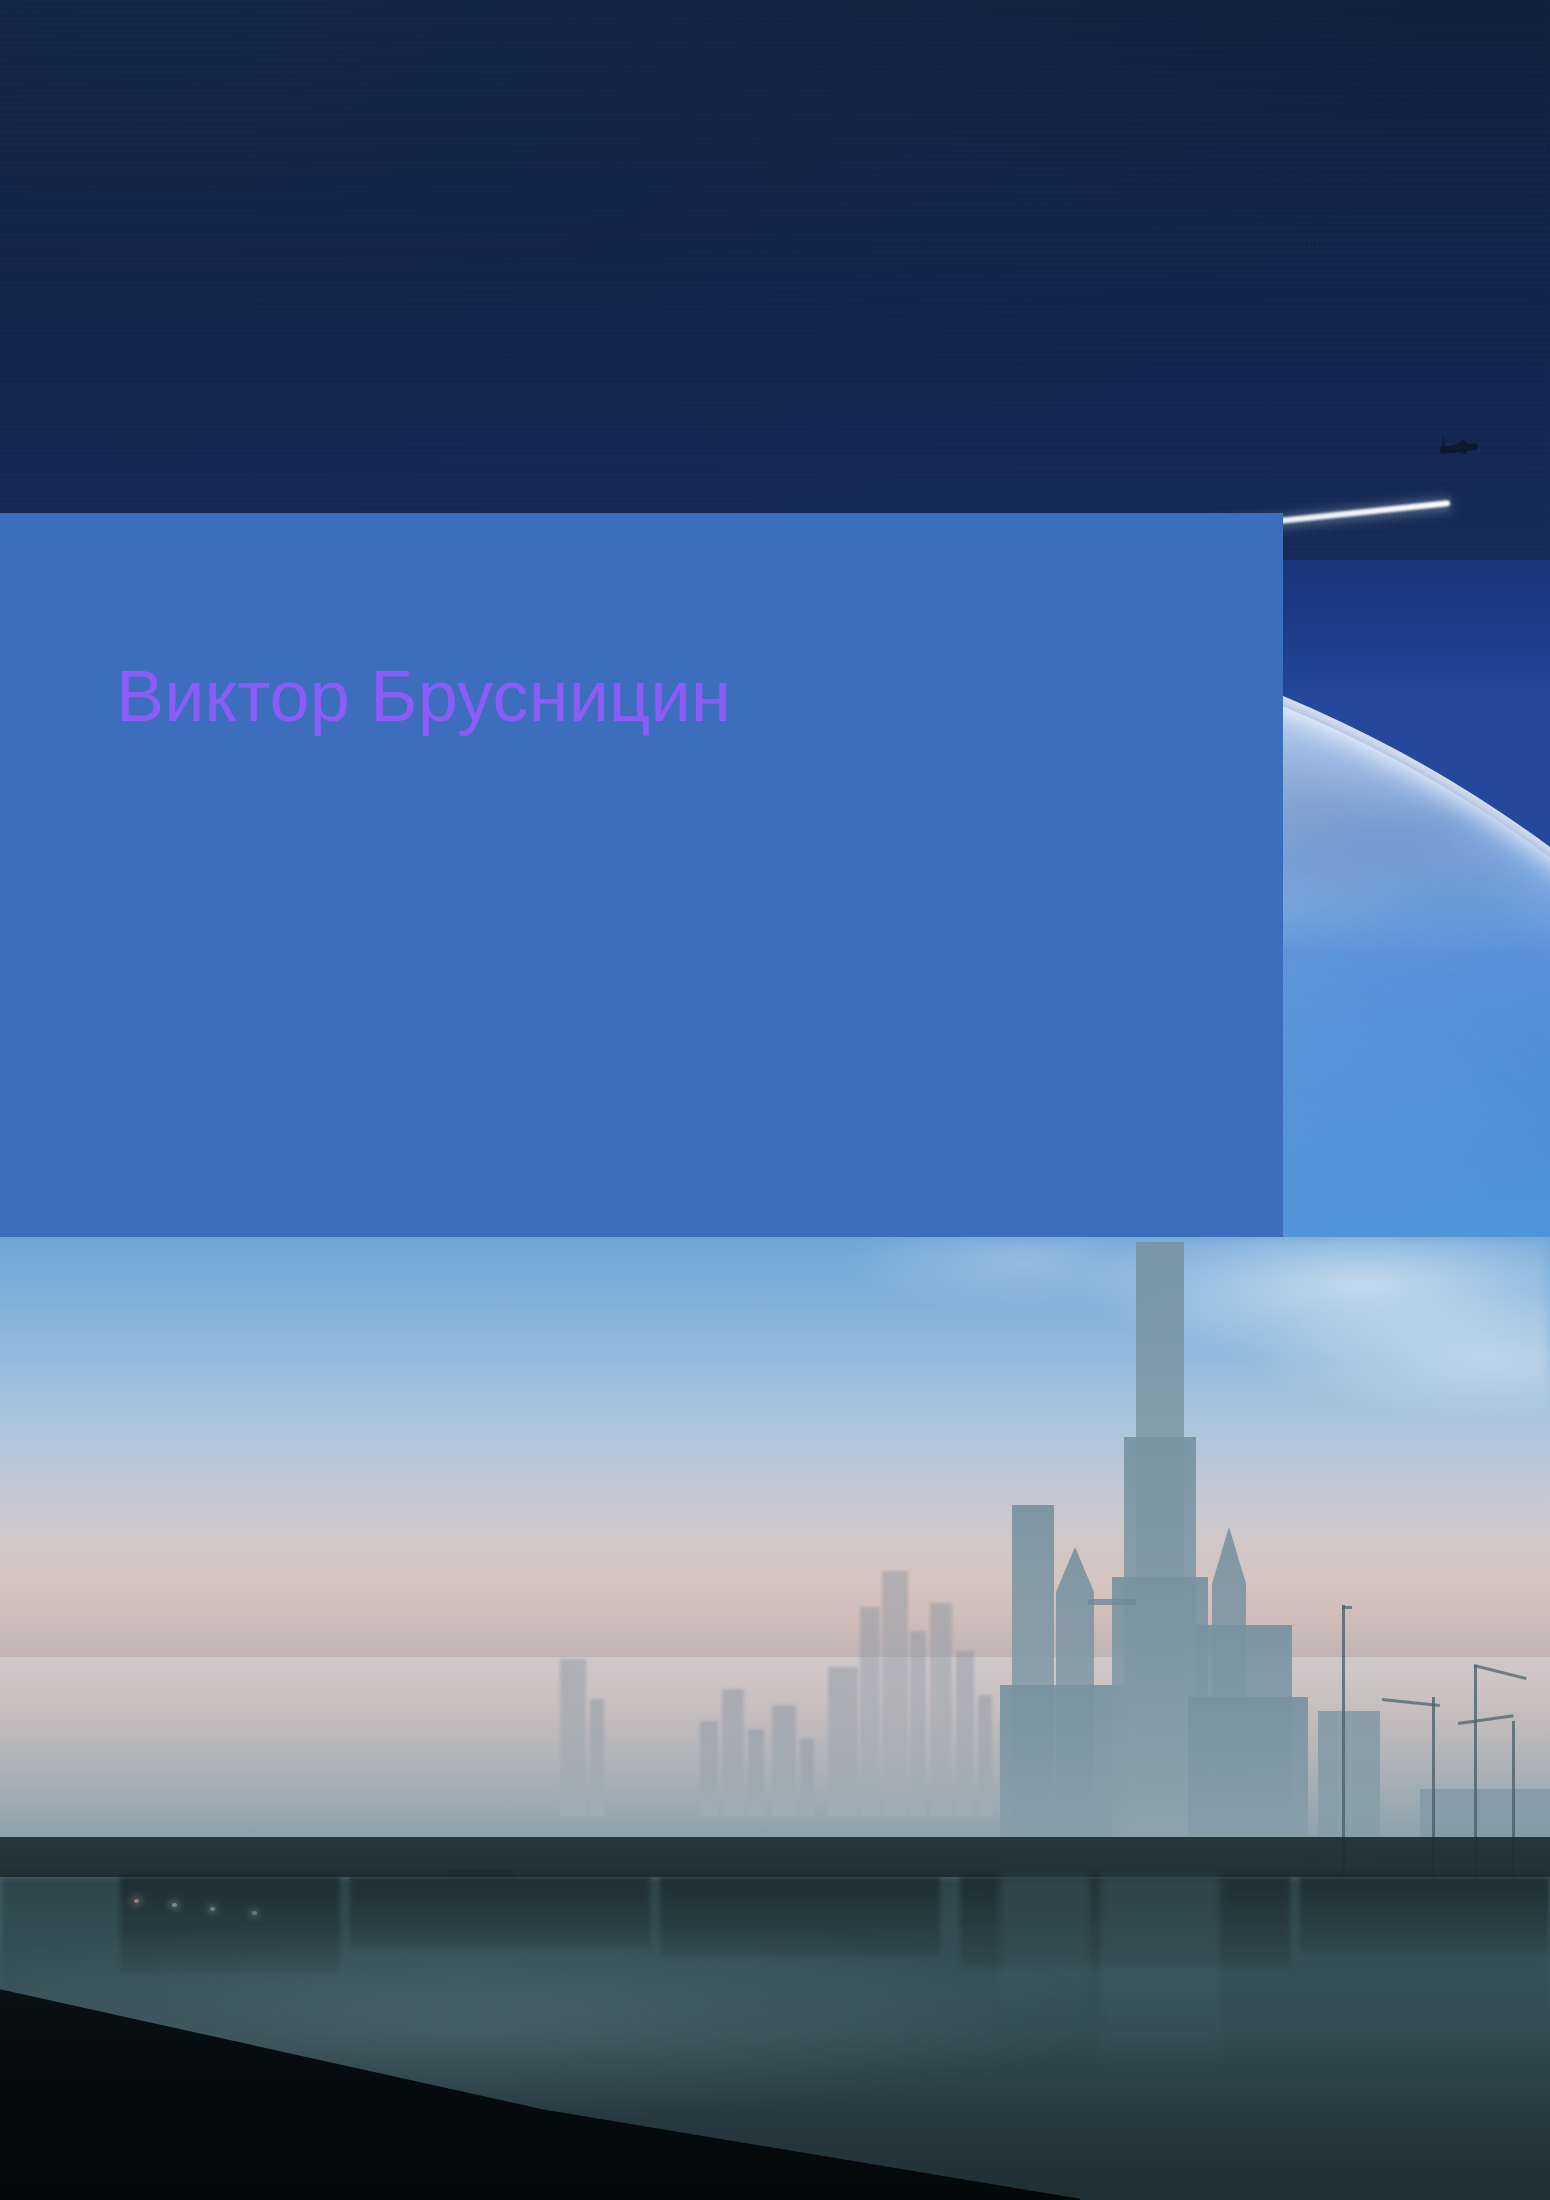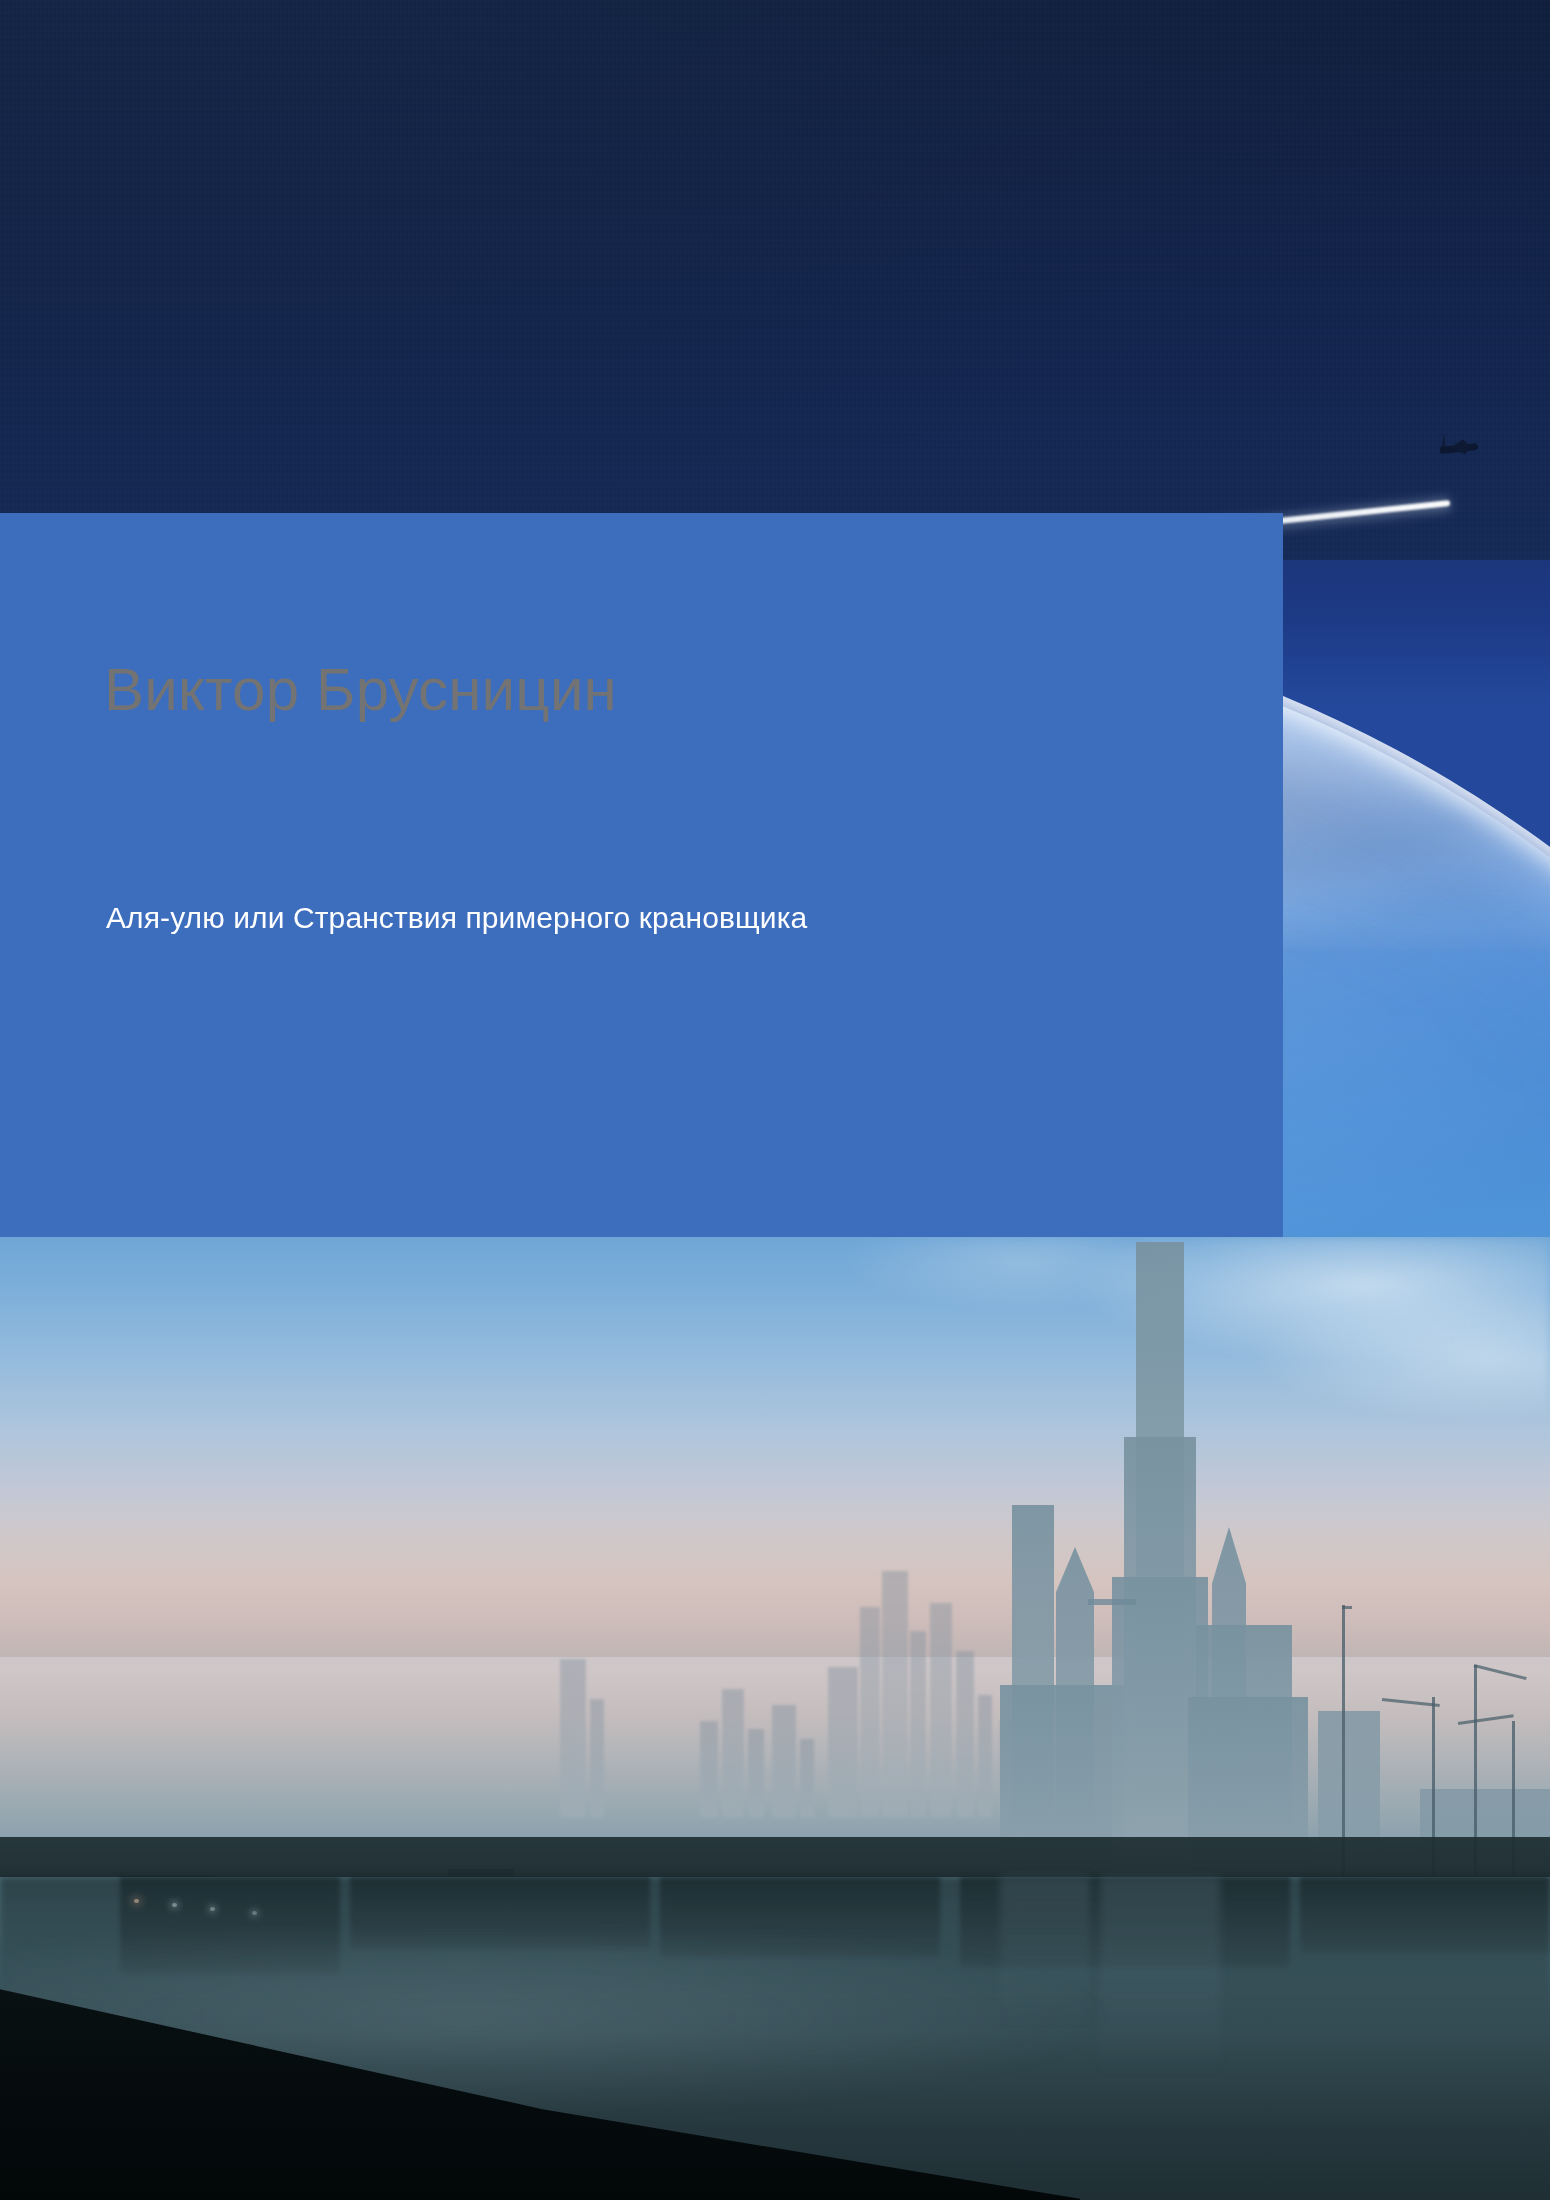--- a/index.html
+++ b/index.html
@@ -328,25 +328,25 @@
   .title-panel {
     position: absolute;
     left: 0;
     top: 513px;
     width: 1283px;
     height: 724px;
     background: #3d6dbd;
   }
   .author-name {
     position: absolute;
-    left: 104px;
+    left: 116px;
     top: 660px;
-    font-size: 60px;
+    font-size: 72px;
     font-weight: 400;
-    color: #737373;
+    color: #8b5cf6;
     letter-spacing: 0.2px;
     white-space: nowrap;
     line-height: 1;
   }
   .book-title {
     position: absolute;
     left: 106px;
     top: 903px;
     font-size: 30px;
     font-weight: 400;
@@ -488,15 +488,14 @@
       <div class="lamp" style="left:252px; top:34px; opacity:.35;"></div>
     </div>
 
     <div class="shore"></div>
   </div>
 
   <div class="title-panel"></div>
 
   <div class="author-name">Виктор Брусницин</div>
 
-  <div class="book-title">Аля-улю или Странствия примерного крановщика</div>
 
 </div>
 
 </body></html>

